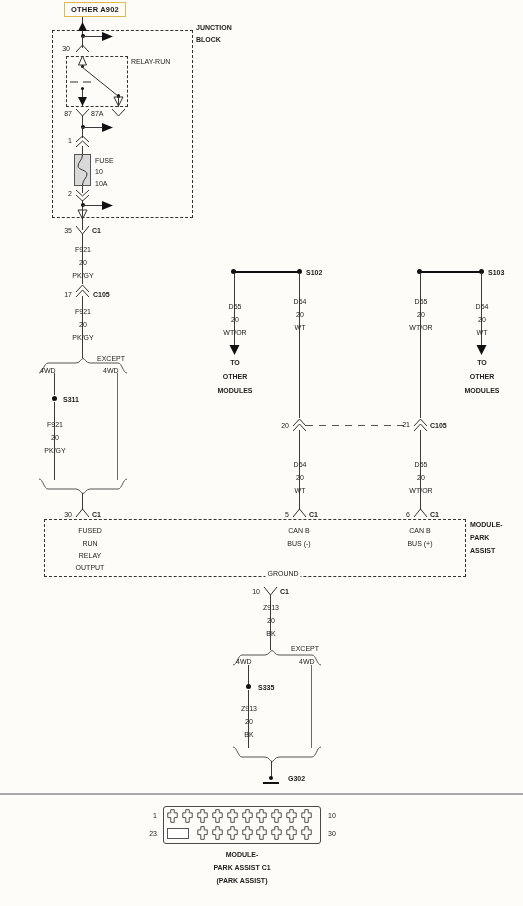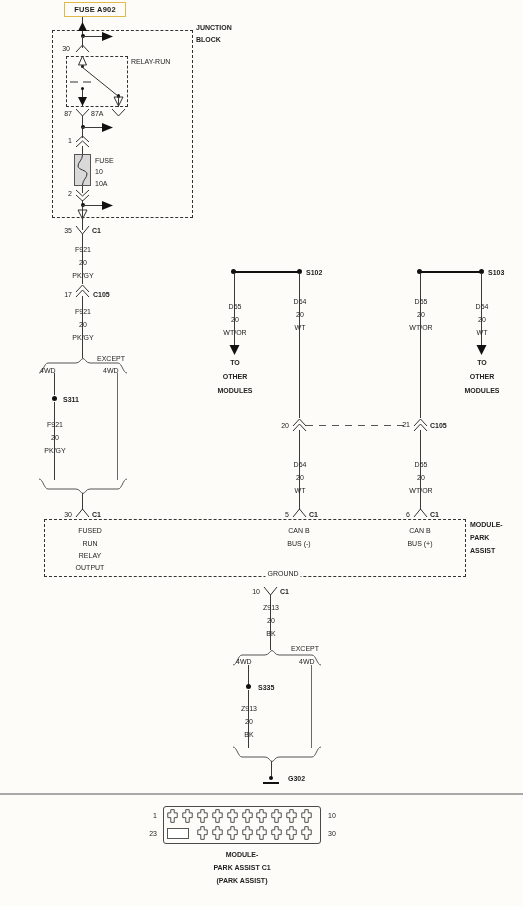--- a/index.html
+++ b/index.html
@@ -43,21 +43,21 @@
   .cav{position:absolute;}
   .blankcav{position:absolute;border:1px solid #555;background:#fff;box-sizing:border-box;}
   svg{display:block;overflow:visible;}
 </style>
 </head>
 <body>
 
 <div class="stage">
 
   <div class="batt-box" style="left:64px;top:2px;width:62px;height:15px;">
-    <span>FUSE A902</span>
+    <span>OTHER A902</span>
   </div>
 
   <div class="dash-box" style="left:52px;top:30px;width:141px;height:188px;"></div>
   <div class="lbl b" style="left:196px;top:24px;">JUNCTION</div>
   <div class="lbl b" style="left:196px;top:36px;">BLOCK</div>
 
   <div class="wire v" style="left:82px;top:17px;height:22px;"></div>
   <svg style="position:absolute;left:76px;top:22px;width:13px;height:11px;">
     <polygon points="6.5,0 11,9 2,9" fill="#111"></polygon>
   </svg>

